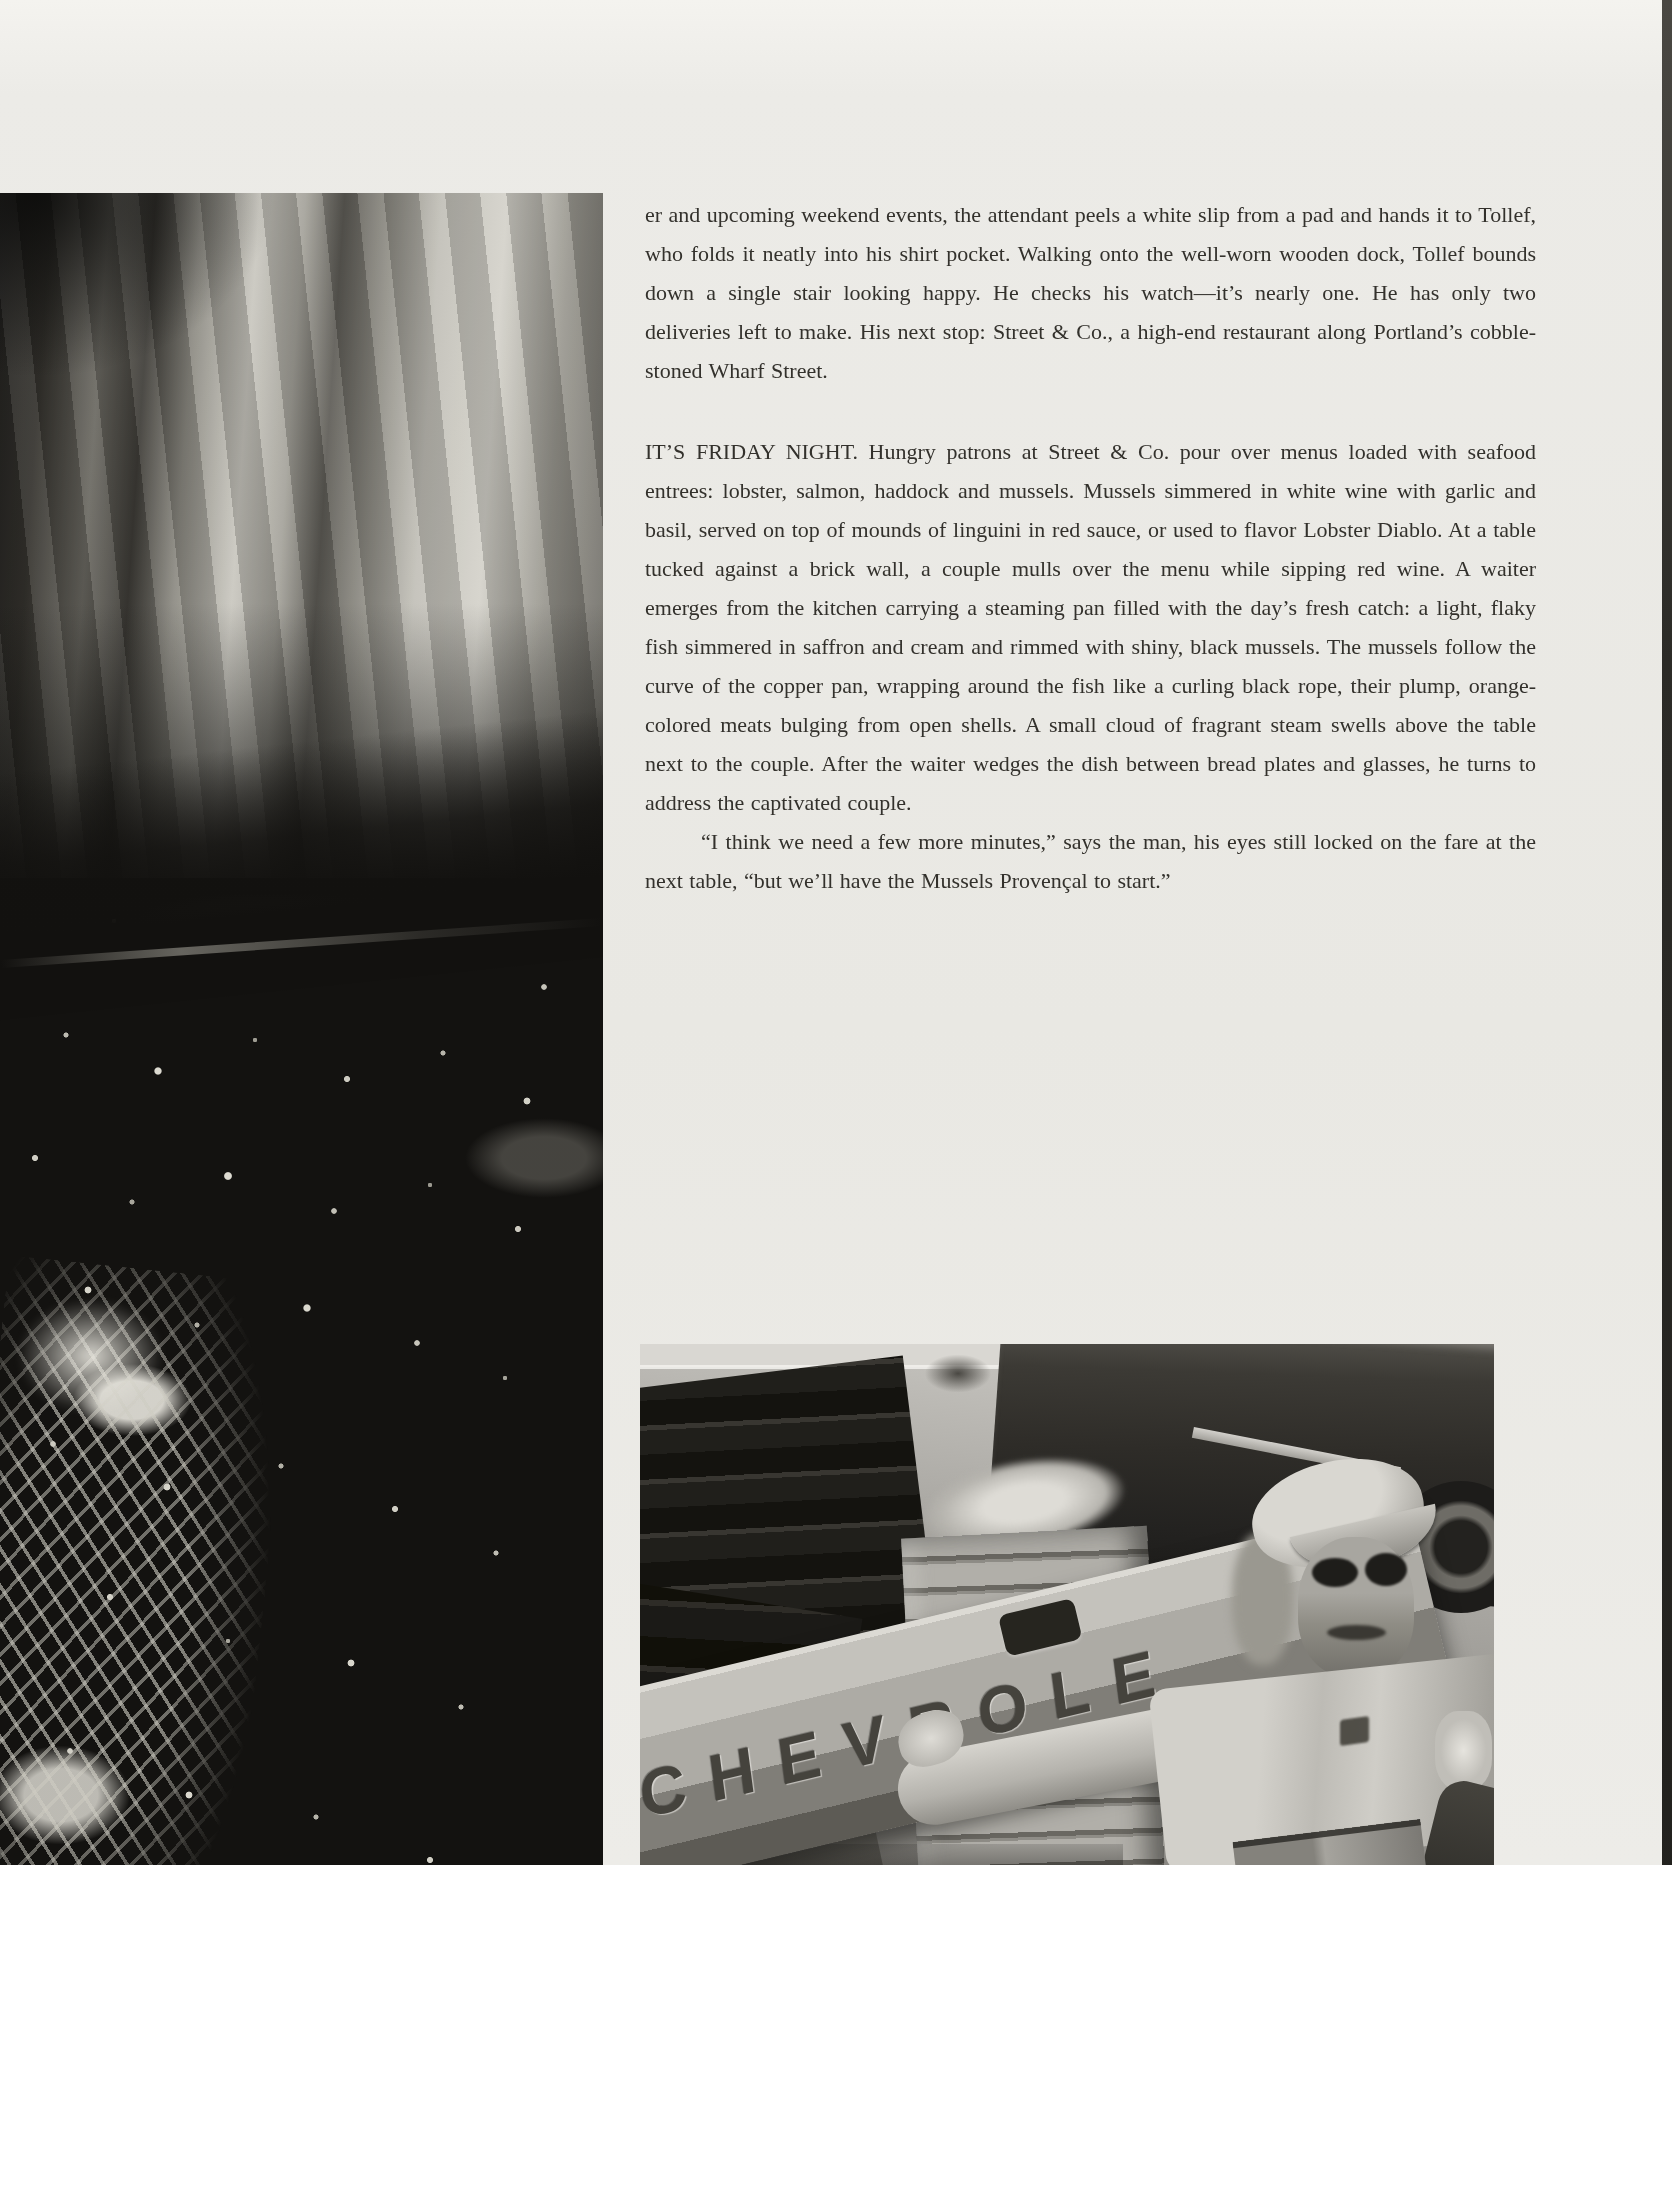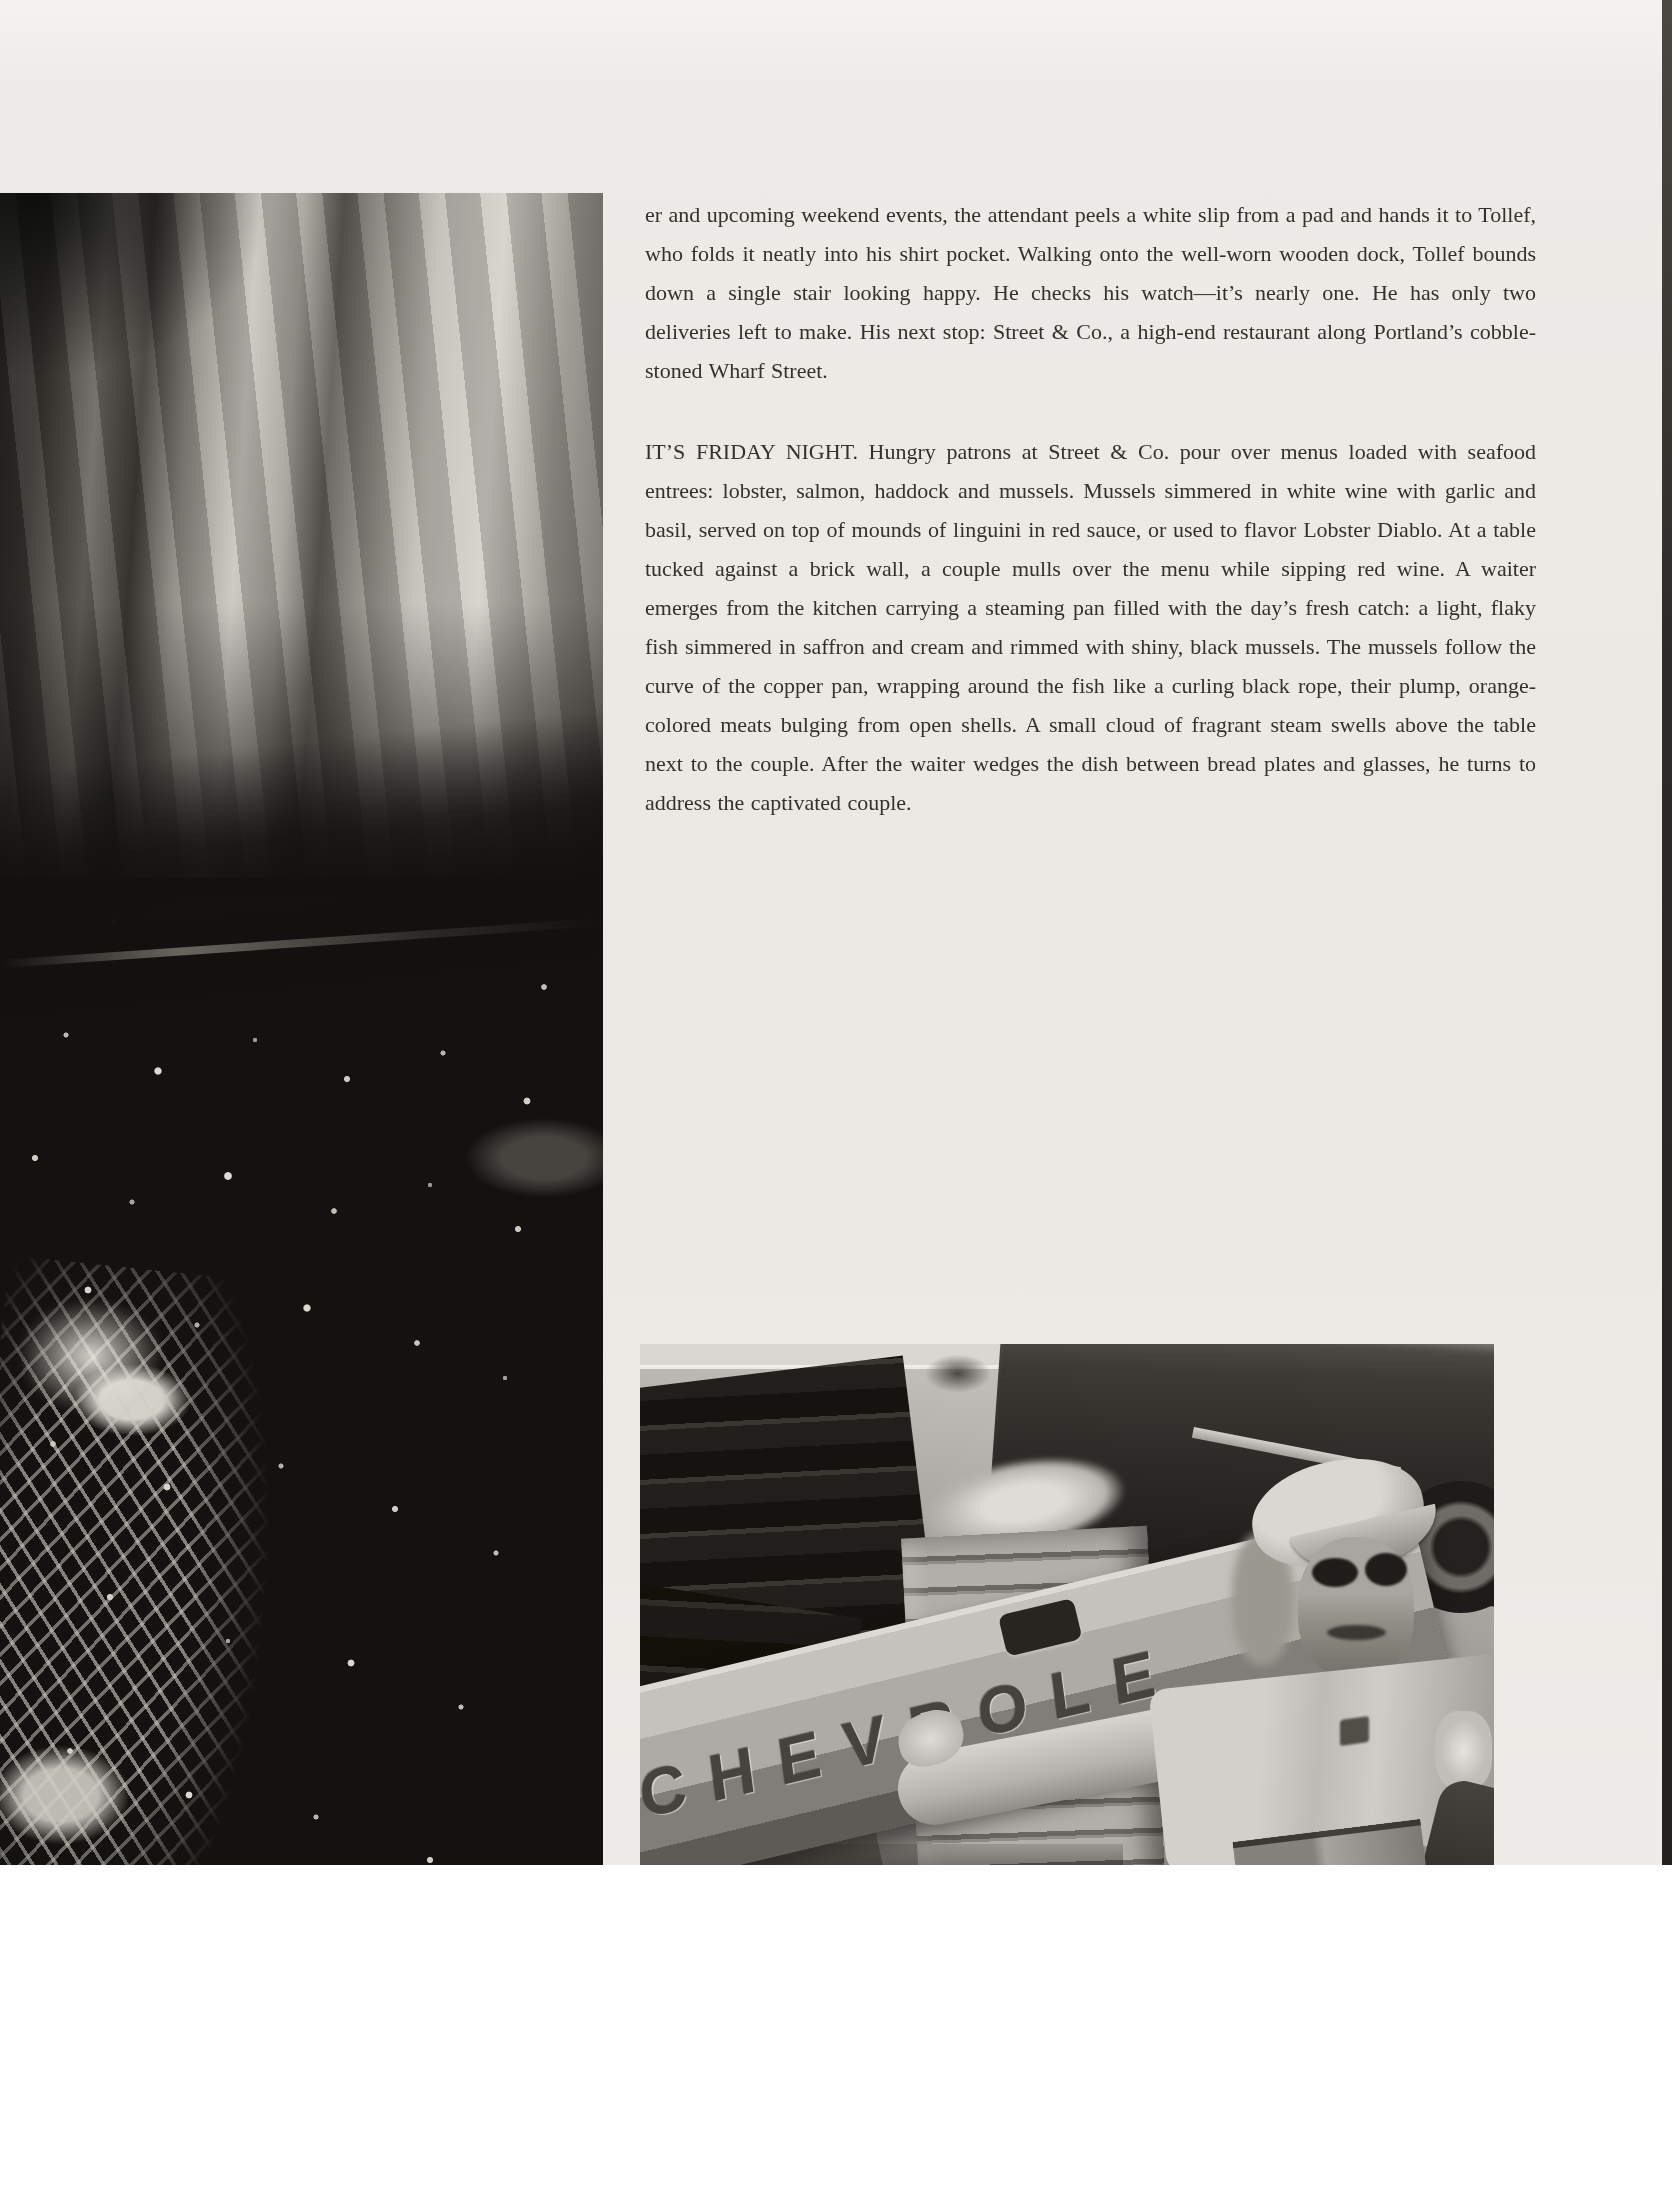--- a/index.html
+++ b/index.html
@@ -192,20 +192,21 @@
     <div class="lp-mussels"></div>
     <div class="lp-pan"></div>
     <div class="lp-rim"></div>
     <div class="lp-net"></div>
     <div class="lp-net-glow"></div>
   </div>
 
   <div class="article">
     <p class="body">er and upcoming weekend events, the attendant peels a white slip from a pad and hands it to Tollef, who folds it neatly into his shirt pocket. Walking onto the well-worn wooden dock, Tollef bounds down a single stair looking happy. He checks his watch—it’s nearly one. He has only two deliveries left to make. His next stop: Street &amp; Co., a high-end restaurant along Portland’s cobble-stoned Wharf Street.</p>
     <p class="body p2">IT’S FRIDAY NIGHT. Hungry patrons at Street &amp; Co. pour over menus loaded with seafood entrees: lobster, salmon, haddock and mussels. Mussels simmered in white wine with garlic and basil, served on top of mounds of linguini in red sauce, or used to flavor Lobster Diablo. At a table tucked against a brick wall, a couple mulls over the menu while sipping red wine. A waiter emerges from the kitchen carrying a steaming pan filled with the day’s fresh catch: a light, flaky fish simmered in saffron and cream and rimmed with shiny, black mussels. The mussels follow the curve of the copper pan, wrapping around the fish like a curling black rope, their plump, orange-colored meats bulging from open shells. A small cloud of fragrant steam swells above the table next to the couple. After the waiter wedges the dish between bread plates and glasses, he turns to address the captivated couple.</p>
+    <p class="body dlg">“I think we need a few more minutes,” says the man, his eyes still locked on the fare at the next table, “but we’ll have the Mussels Provençal to start.”</p>
   </div>
 
   <div class="bp">
     <div class="bp-road"></div>
     <div class="bp-topstrip"></div>
     <div class="bp-topline"></div>
     <div class="bp-bgvehicle"></div>
     <div class="bp-truck"></div>
     <div class="bp-wheel-front"></div>
     <div class="bp-wheel-rear"></div>

